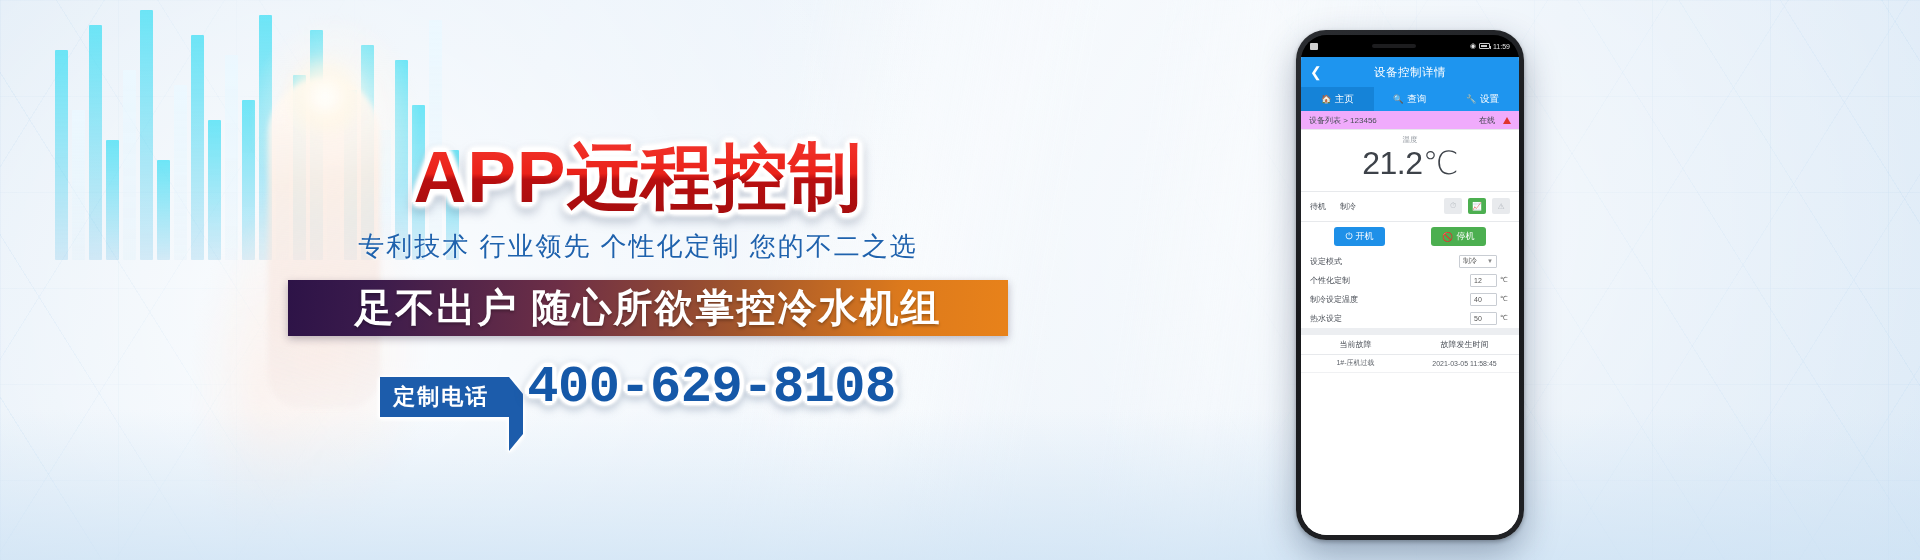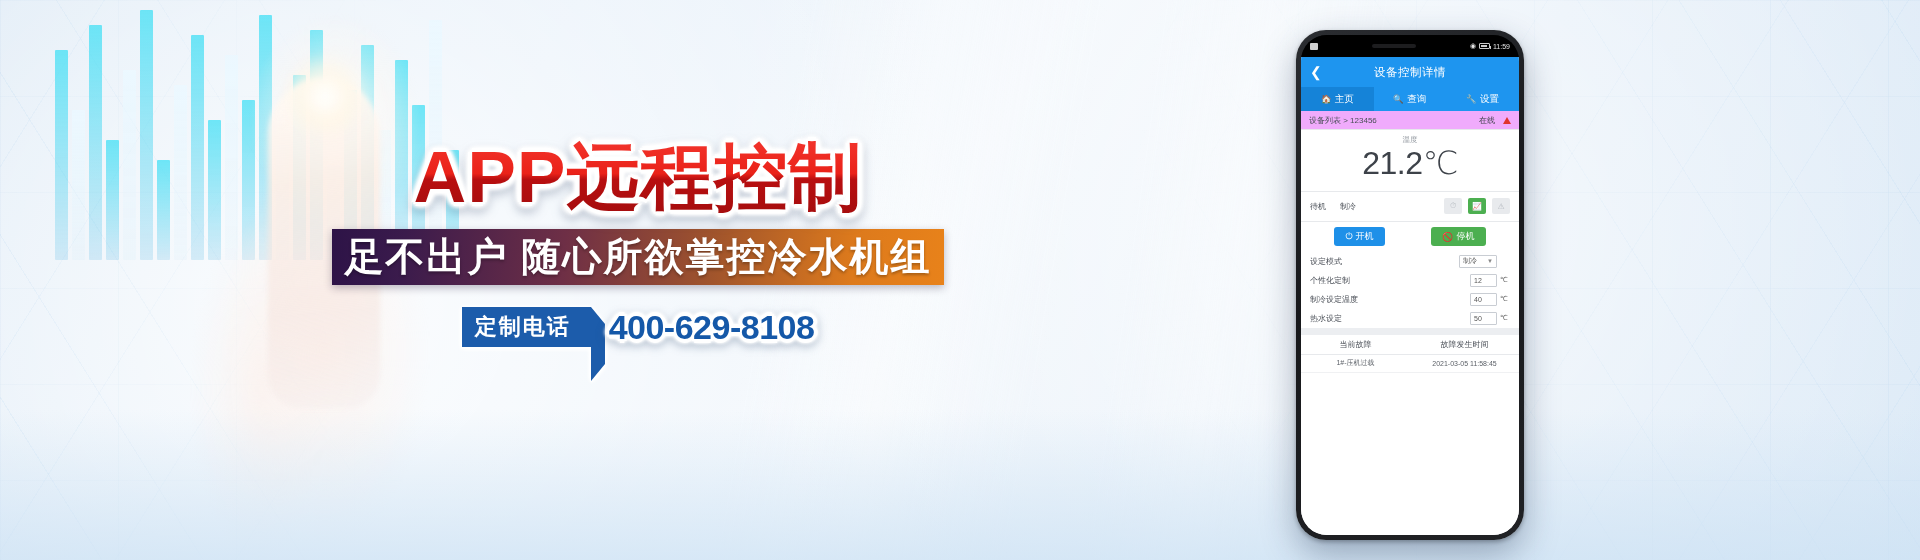--- a/index.html
+++ b/index.html
@@ -87,41 +87,41 @@
     -webkit-background-clip:text; background-clip:text; -webkit-text-fill-color:transparent;
     filter:drop-shadow(0 0 3px #fff) drop-shadow(2px 2px 0 #fff) drop-shadow(-2px 2px 0 #fff)
            drop-shadow(2px -2px 0 #fff) drop-shadow(-2px -2px 0 #fff) drop-shadow(0 5px 5px rgba(60,80,110,.28));
     white-space:nowrap;
   }
   .subtitle {
     margin-top:16px; font-size:26px; color:#1f62ad; letter-spacing:2px;
     text-shadow:0 1px 2px rgba(255,255,255,.9); white-space:nowrap;
   }
   .ribbon {
-    margin:16px auto 0; width:612px; height:56px;
+    margin:16px auto 0; width:720px; height:56px;
     background:linear-gradient(95deg,#2d1347 0%,#3b1b4c 12%,#6e2f46 38%,#a0542c 62%,#dd7a1c 85%,#e8821a 100%);
     display:flex; align-items:center; justify-content:center;
     box-shadow:0 3px 8px rgba(40,30,60,.3);
   }
   .ribbon-text {
     font-size:39px; font-weight:bold; color:#fff; letter-spacing:2px; white-space:nowrap;
     text-shadow:0 2px 3px rgba(0,0,0,.28);
   }
-  .phone-row { margin-top:22px; display:flex; align-items:center; justify-content:center; gap:0; }
+  .phone-row { margin-top:22px; display:flex; align-items:flex-end; justify-content:center; gap:0;font-family:Liberation Mono, monospace; }
   .tel-badge {
     position:relative; background:#1c5cab; color:#fff; font-size:22px; font-weight:bold;
     padding:5px 20px 5px 13px; letter-spacing:2px;
     filter:drop-shadow(0 0 2px #fff) drop-shadow(1px 1px 0 #fff) drop-shadow(-1px 1px 0 #fff);
   }
   .tel-badge::after {
     content:""; position:absolute; right:-14px; top:0; width:0; height:100%;
     border-left:14px solid #1c5cab; border-top:17px solid transparent; border-bottom:17px solid transparent;
   }
   .tel-num {
-    margin-left:18px; font-size:34px; font-weight:bold; color:#1558a8; letter-spacing:-.5px;
+    margin-left:18px; font-size:52px; font-weight:bold; color:#1558a8; letter-spacing:-.5px;
     filter:drop-shadow(0 0 2px #fff) drop-shadow(2px 2px 0 #fff) drop-shadow(-2px 2px 0 #fff)
            drop-shadow(2px -2px 0 #fff) drop-shadow(-2px -2px 0 #fff) drop-shadow(0 3px 4px rgba(40,70,110,.3));
   }
 
   
   .phone {
     position:absolute; left:1296px; top:30px; width:228px; height:510px;
     background:linear-gradient(150deg,#2b2d31 0%,#17181b 45%,#212225 100%);
     border-radius:30px; padding:5px;
     box-shadow:0 14px 34px rgba(30,50,80,.36), 0 2px 4px rgba(0,0,0,.3);
@@ -236,20 +236,21 @@
     </div>
 
   <div class="hand"></div>
   <div class="finger"></div>
   <div class="finger-glow"></div>
   <div class="streaks"></div>
   <div class="vignette-b"></div>
 
   <div class="copy">
     <div class="title">APP远程控制</div>
+    <div class="subtitle">专利技术 行业领先 个性化定制 您的不二之选</div>
     <div class="ribbon">
       <span class="ribbon-text">足不出户 随心所欲掌控冷水机组</span>
     </div>
     <div class="phone-row">
       <span class="tel-badge">定制电话</span>
       <span class="tel-num">400-629-8108</span>
     </div>
   </div>
 
   <div class="phone">

